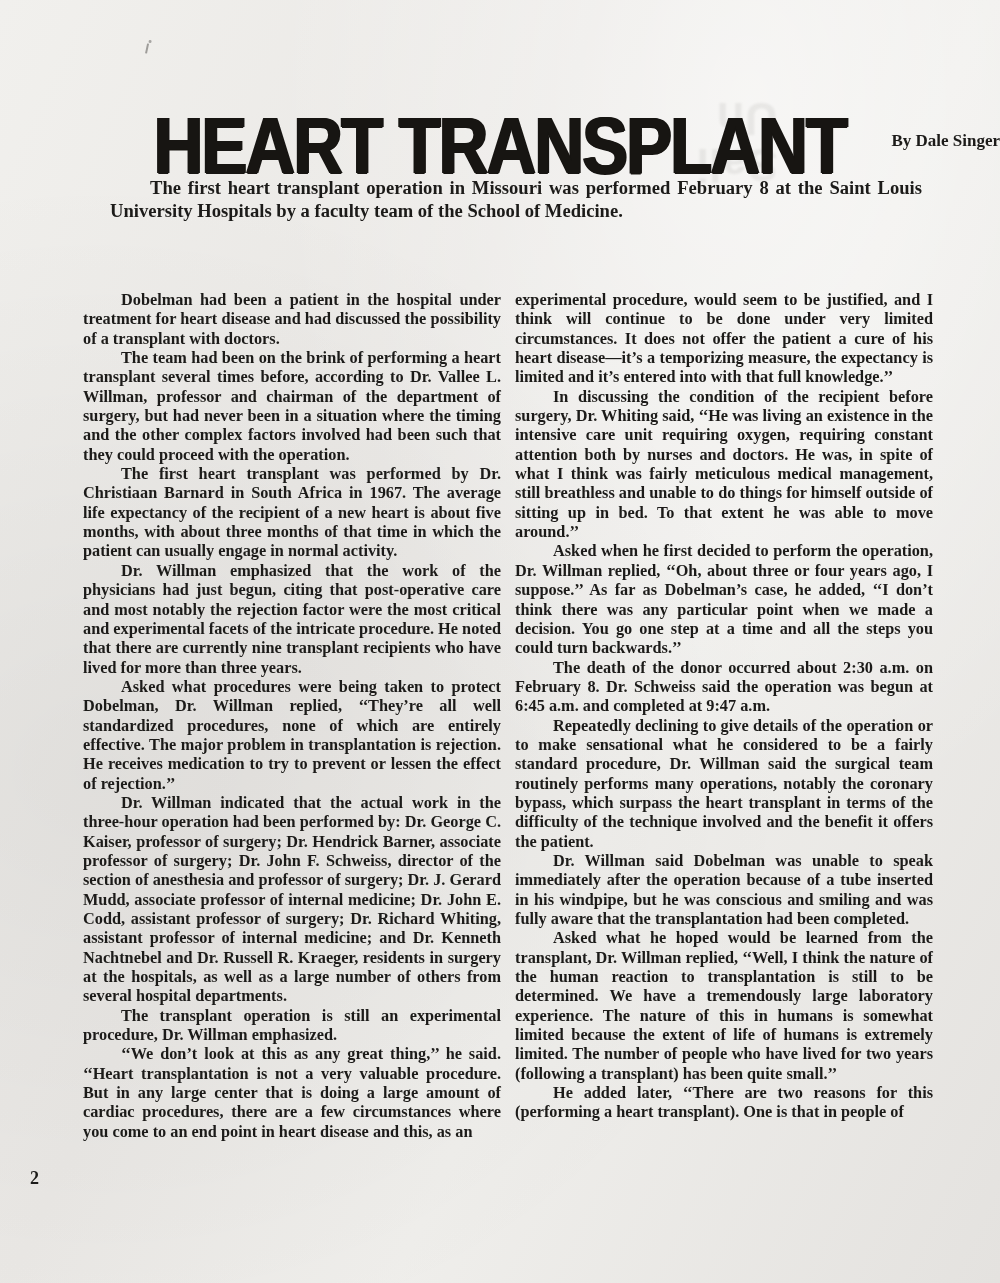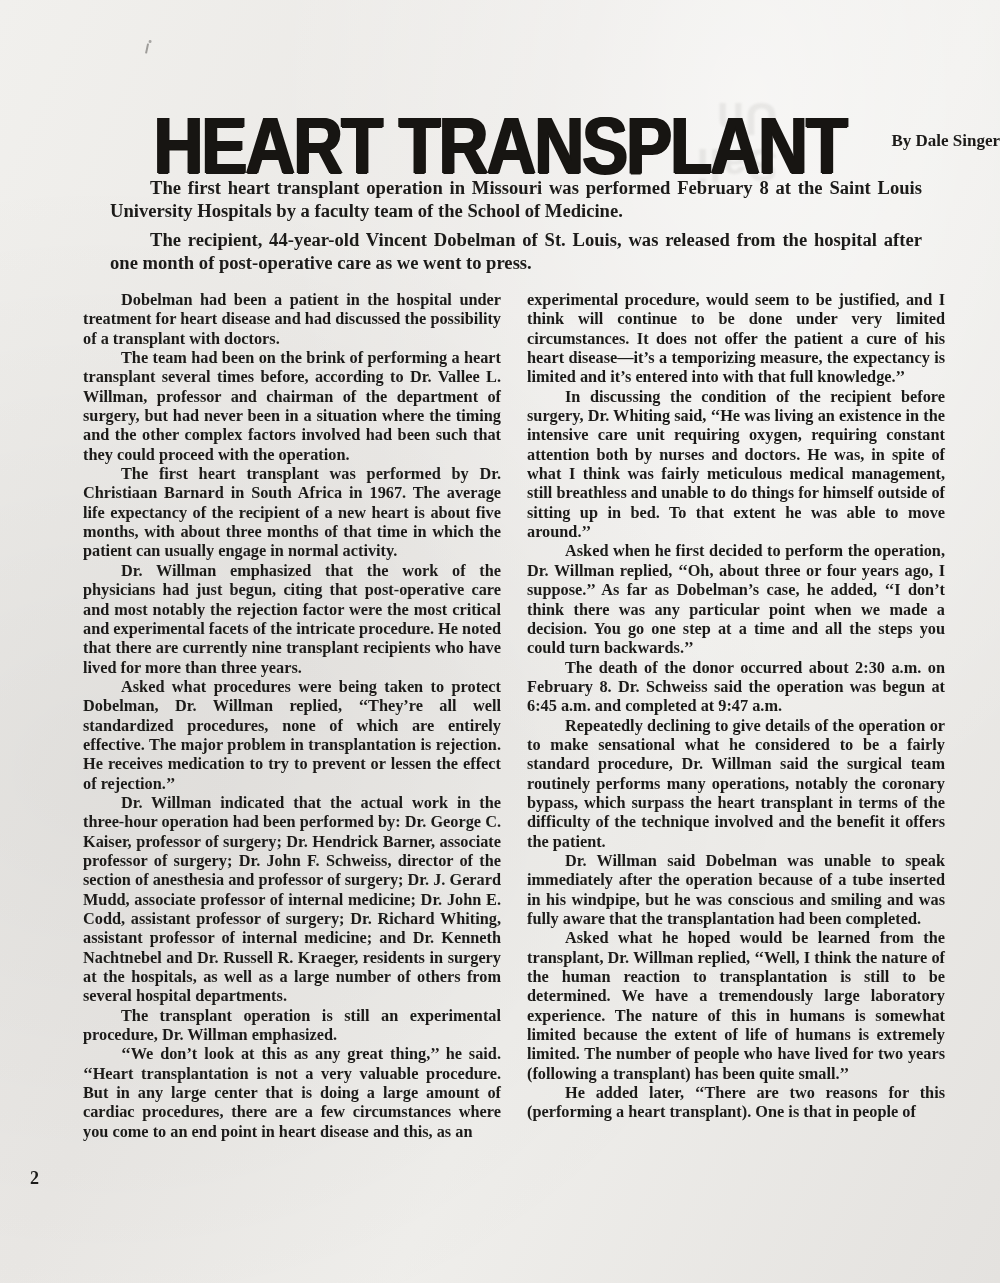--- a/index.html
+++ b/index.html
@@ -34,21 +34,21 @@
     font-size:17px;font-weight:bold;
   }
   .intro{
     position:absolute;top:170px;left:104px;width:824px;
     font-size:18.6px;font-weight:bold;line-height:23px;
     text-align:justify;
   }
   .intro p{margin:6px;text-indent:40px;}
   .columns{
     position:absolute;top:290px;left:83px;width:862px;
-    display:flex;gap:26px;
+    display:flex;gap:14px;
   }
   .col{
     width:418px;
     font-size:16.3px;font-weight:bold;line-height:19.35px;
     text-align:justify;
   }
   .col p{margin:0;text-indent:38px;}
   .col p.no-indent{text-indent:0;}
   .page-number{
     position:absolute;left:30px;top:1168px;
@@ -86,21 +86,20 @@
     <div>Sali</div>
     <div>Un</div>
   </div>
 
   <h1 class="title">HEART TRANSPLANT</h1>
 
   <div class="byline">By Dale Singer</div>
 
   <div class="intro" id="intro">
       <p>The first heart transplant operation in Missouri was performed February 8 at the Saint Louis University Hospitals by a faculty team of the School of Medicine.</p>
-      <p>The recipient, 44-year-old Vincent Dobelman of St. Louis, was released from the hospital after one month of post-operative care as we went to press.</p>
     </div>
 
   <div class="columns">
     <div class="col" id="left-col">
         <p>Dobelman had been a patient in the hospital under treatment for heart disease and had discussed the possibility of a transplant with doctors.</p>
         <p>The team had been on the brink of performing a heart transplant several times before, according to Dr. Vallee L. Willman, professor and chairman of the department of surgery, but had never been in a situation where the timing and the other complex factors involved had been such that they could proceed with the operation.</p>
         <p>The first heart transplant was performed by Dr. Christiaan Barnard in South Africa in 1967. The average life expectancy of the recipient of a new heart is about five months, with about three months of that time in which the patient can usually engage in normal activity.</p>
         <p>Dr. Willman emphasized that the work of the physicians had just begun, citing that post-operative care and most notably the rejection factor were the most critical and experimental facets of the intricate procedure. He noted that there are currently nine transplant recipients who have lived for more than three years.</p>
         <p>Asked what procedures were being taken to protect Dobelman, Dr. Willman replied, ‘‘They’re all well standardized procedures, none of which are entirely effective. The major problem in transplantation is rejection. He receives medication to try to prevent or lessen the effect of rejection.’’</p>
         <p>Dr. Willman indicated that the actual work in the three-hour operation had been performed by: Dr. George C. Kaiser, professor of surgery; Dr. Hendrick Barner, associate professor of surgery; Dr. John F. Schweiss, director of the section of anesthesia and professor of surgery; Dr. J. Gerard Mudd, associate professor of internal medicine; Dr. John E. Codd, assistant professor of surgery; Dr. Richard Whiting, assistant professor of internal medicine; and Dr. Kenneth Nachtnebel and Dr. Russell R. Kraeger, residents in surgery at the hospitals, as well as a large number of others from several hospital departments.</p>

